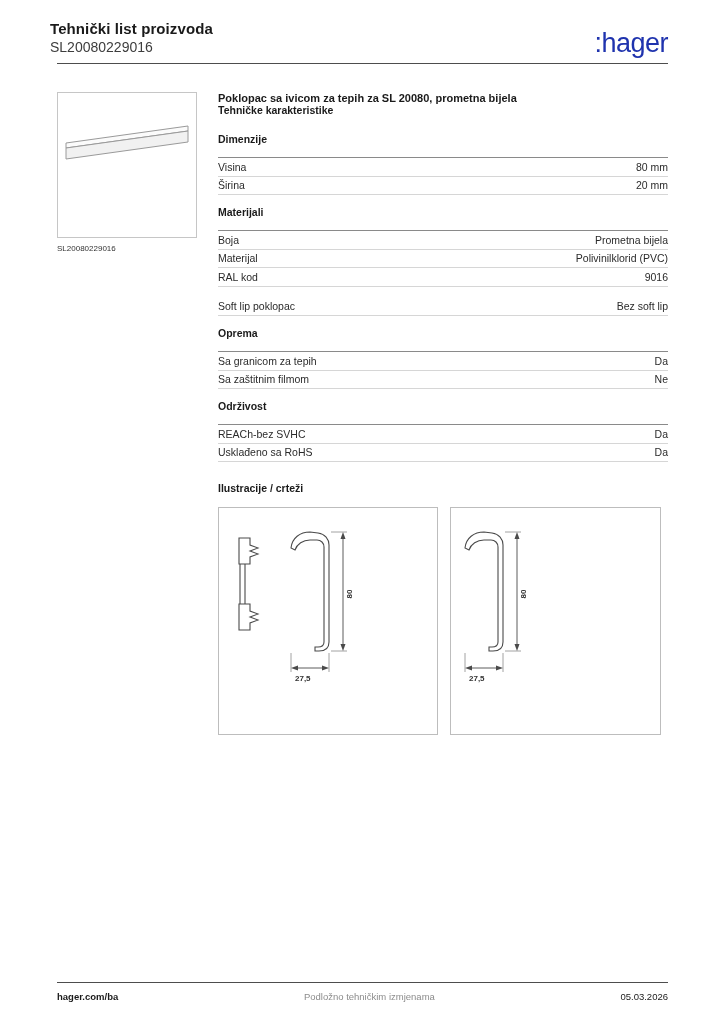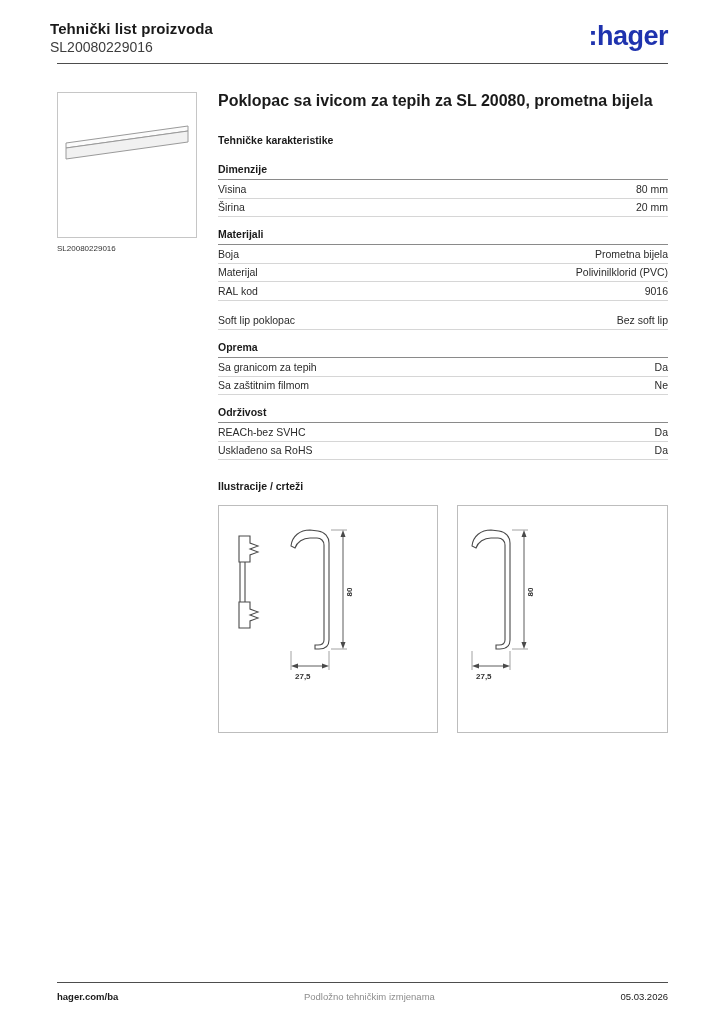--- a/index.html
+++ b/index.html
@@ -8,40 +8,40 @@
     width:724px; height:1024px; position:relative; overflow:hidden;
     font-family:"Liberation Sans", sans-serif; color:#1a1a1a;
   }
   .page { position:absolute; inset:0; background:#fff; }
 
   
   .header { position:absolute; left:50px; right:56px; top:20px;
     display:flex; justify-content:space-between; align-items:flex-start; }
   .doc-title { font-size:15px; font-weight:bold; color:#1a1a1a; letter-spacing:0.1px; }
   .doc-subtitle { font-size:14px; color:#3d3d3d; margin-top:2px; }
-  .logo { font-size:27px; font-weight:bold; color:#1f33ae; letter-spacing:-0.5px; line-height:1; margin-top:3px; }
+  .logo { font-size:27px; font-weight:normal; color:#1f33ae; letter-spacing:-0.5px; line-height:1; margin-top:10px; }
   .header-rule { position:absolute; left:57px; right:56px; top:63px; border-top:1px solid #4d4d4d; }
 
   
   .thumb-col { position:absolute; left:57px; top:92px; width:140px; }
   .thumb-box { width:140px; height:146px; border:1px solid #c6c6c6; background:#fff; }
   .thumb-caption { font-size:8px; color:#333; margin-top:6px; }
 
   
   .main { position:absolute; left:218px; top:92px; width:450px; }
-  .product-title { font-size:16px; font-weight:bold; margin-bottom:24px; }
+  .product-title { font-size:11px; font-weight:bold; }
   .char-heading { font-size:10.5px; font-weight:bold; margin-bottom:17px; }
   .spec-section { margin-bottom:11px; }
-  .section-title { font-size:10.5px; font-weight:bold; padding-bottom:4px; border-bottom:1px solid #8a8a8a; }
+  .section-title { font-size:10.5px; font-weight:bold; padding-bottom:12px; border-bottom:1px solid #8a8a8a; }
   .spec-row { display:flex; justify-content:space-between; align-items:center;
     font-size:10.5px; color:#2b2b2b; padding:2.5px 0 3px 0; border-bottom:1px solid #d6d6d6; }
   .spec-value { text-align:right; }
 
   .illus-heading { font-size:10.5px; font-weight:bold; margin:20px 0 13px 0; }
-  .drawings { display:flex; gap:19px; }
+  .drawings { display:flex; gap:12px; }
   .drawing-box { border:1px solid #bdbdbd; background:#fff; }
   .drawing-box.first { width:220px; height:228px; }
   .drawing-box.second { width:211px; height:228px; }
   .drawing-box svg { display:block; }
   .drawing-box text { font-family:"Liberation Sans", sans-serif; }
 
   
   .footer { position:absolute; left:57px; right:56px; bottom:22px;
     border-top:1px solid #4d4d4d; padding-top:8px;
     display:flex; justify-content:space-between; align-items:baseline; font-size:9.5px; }

